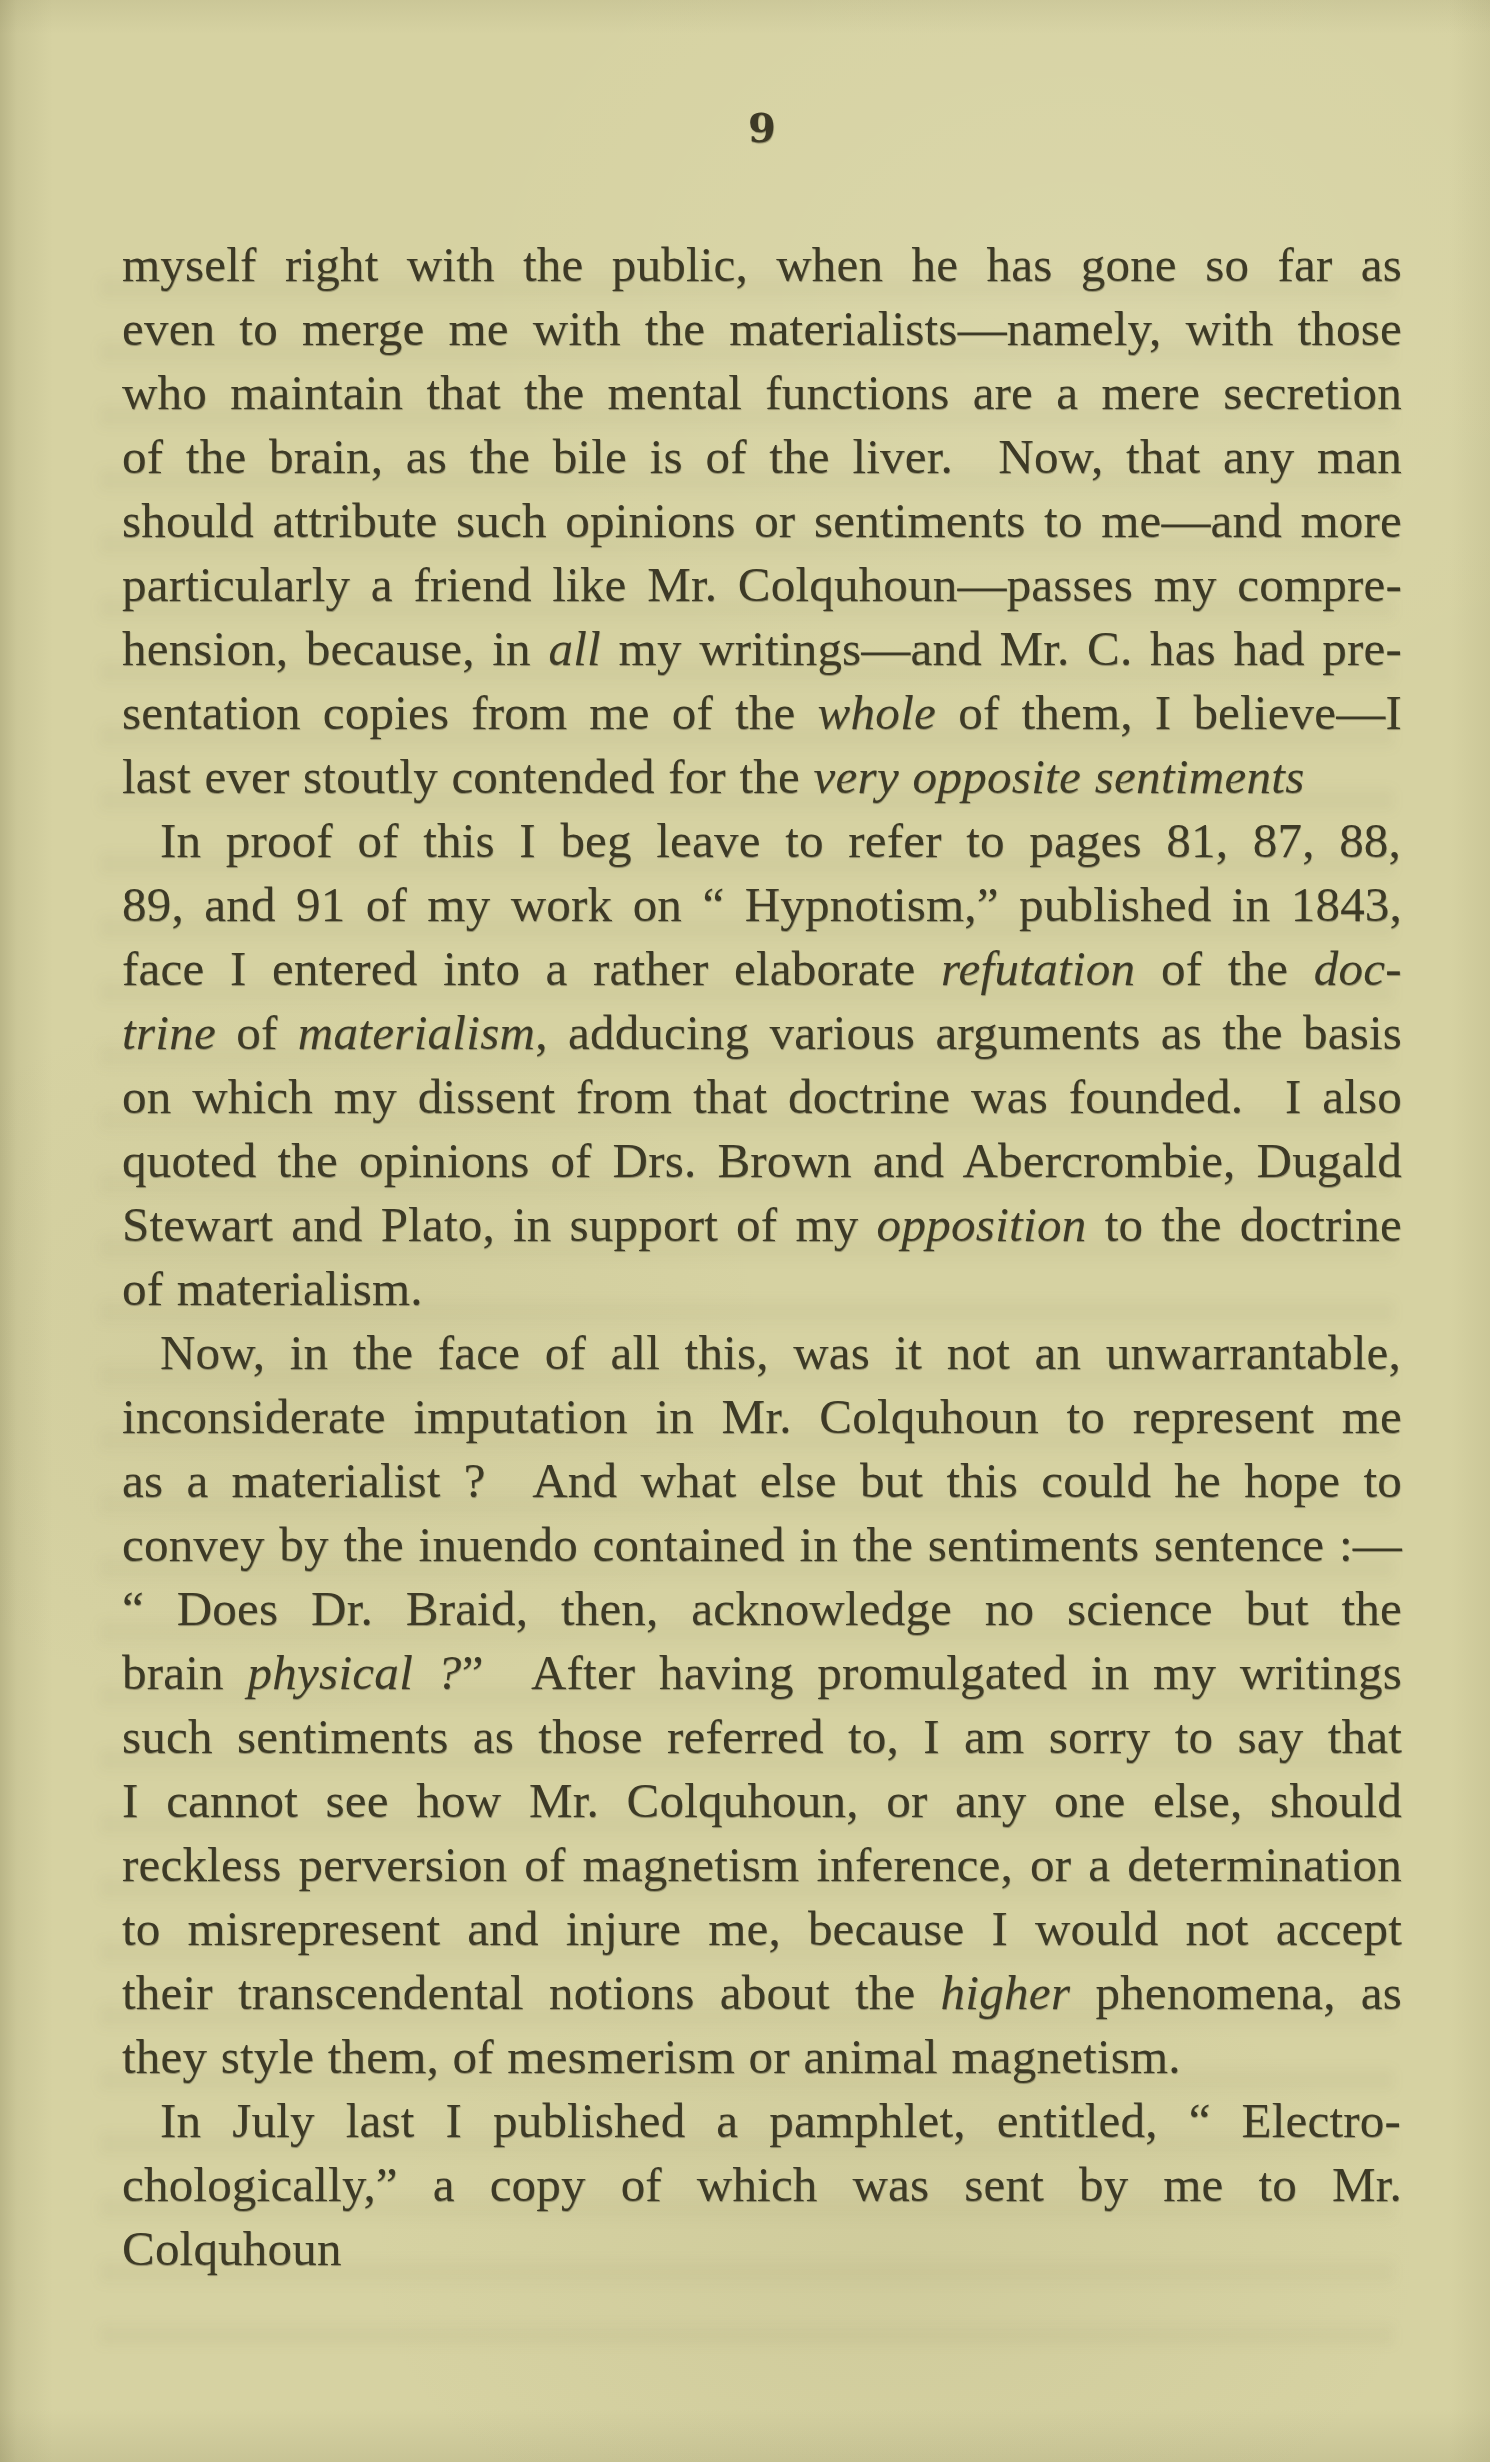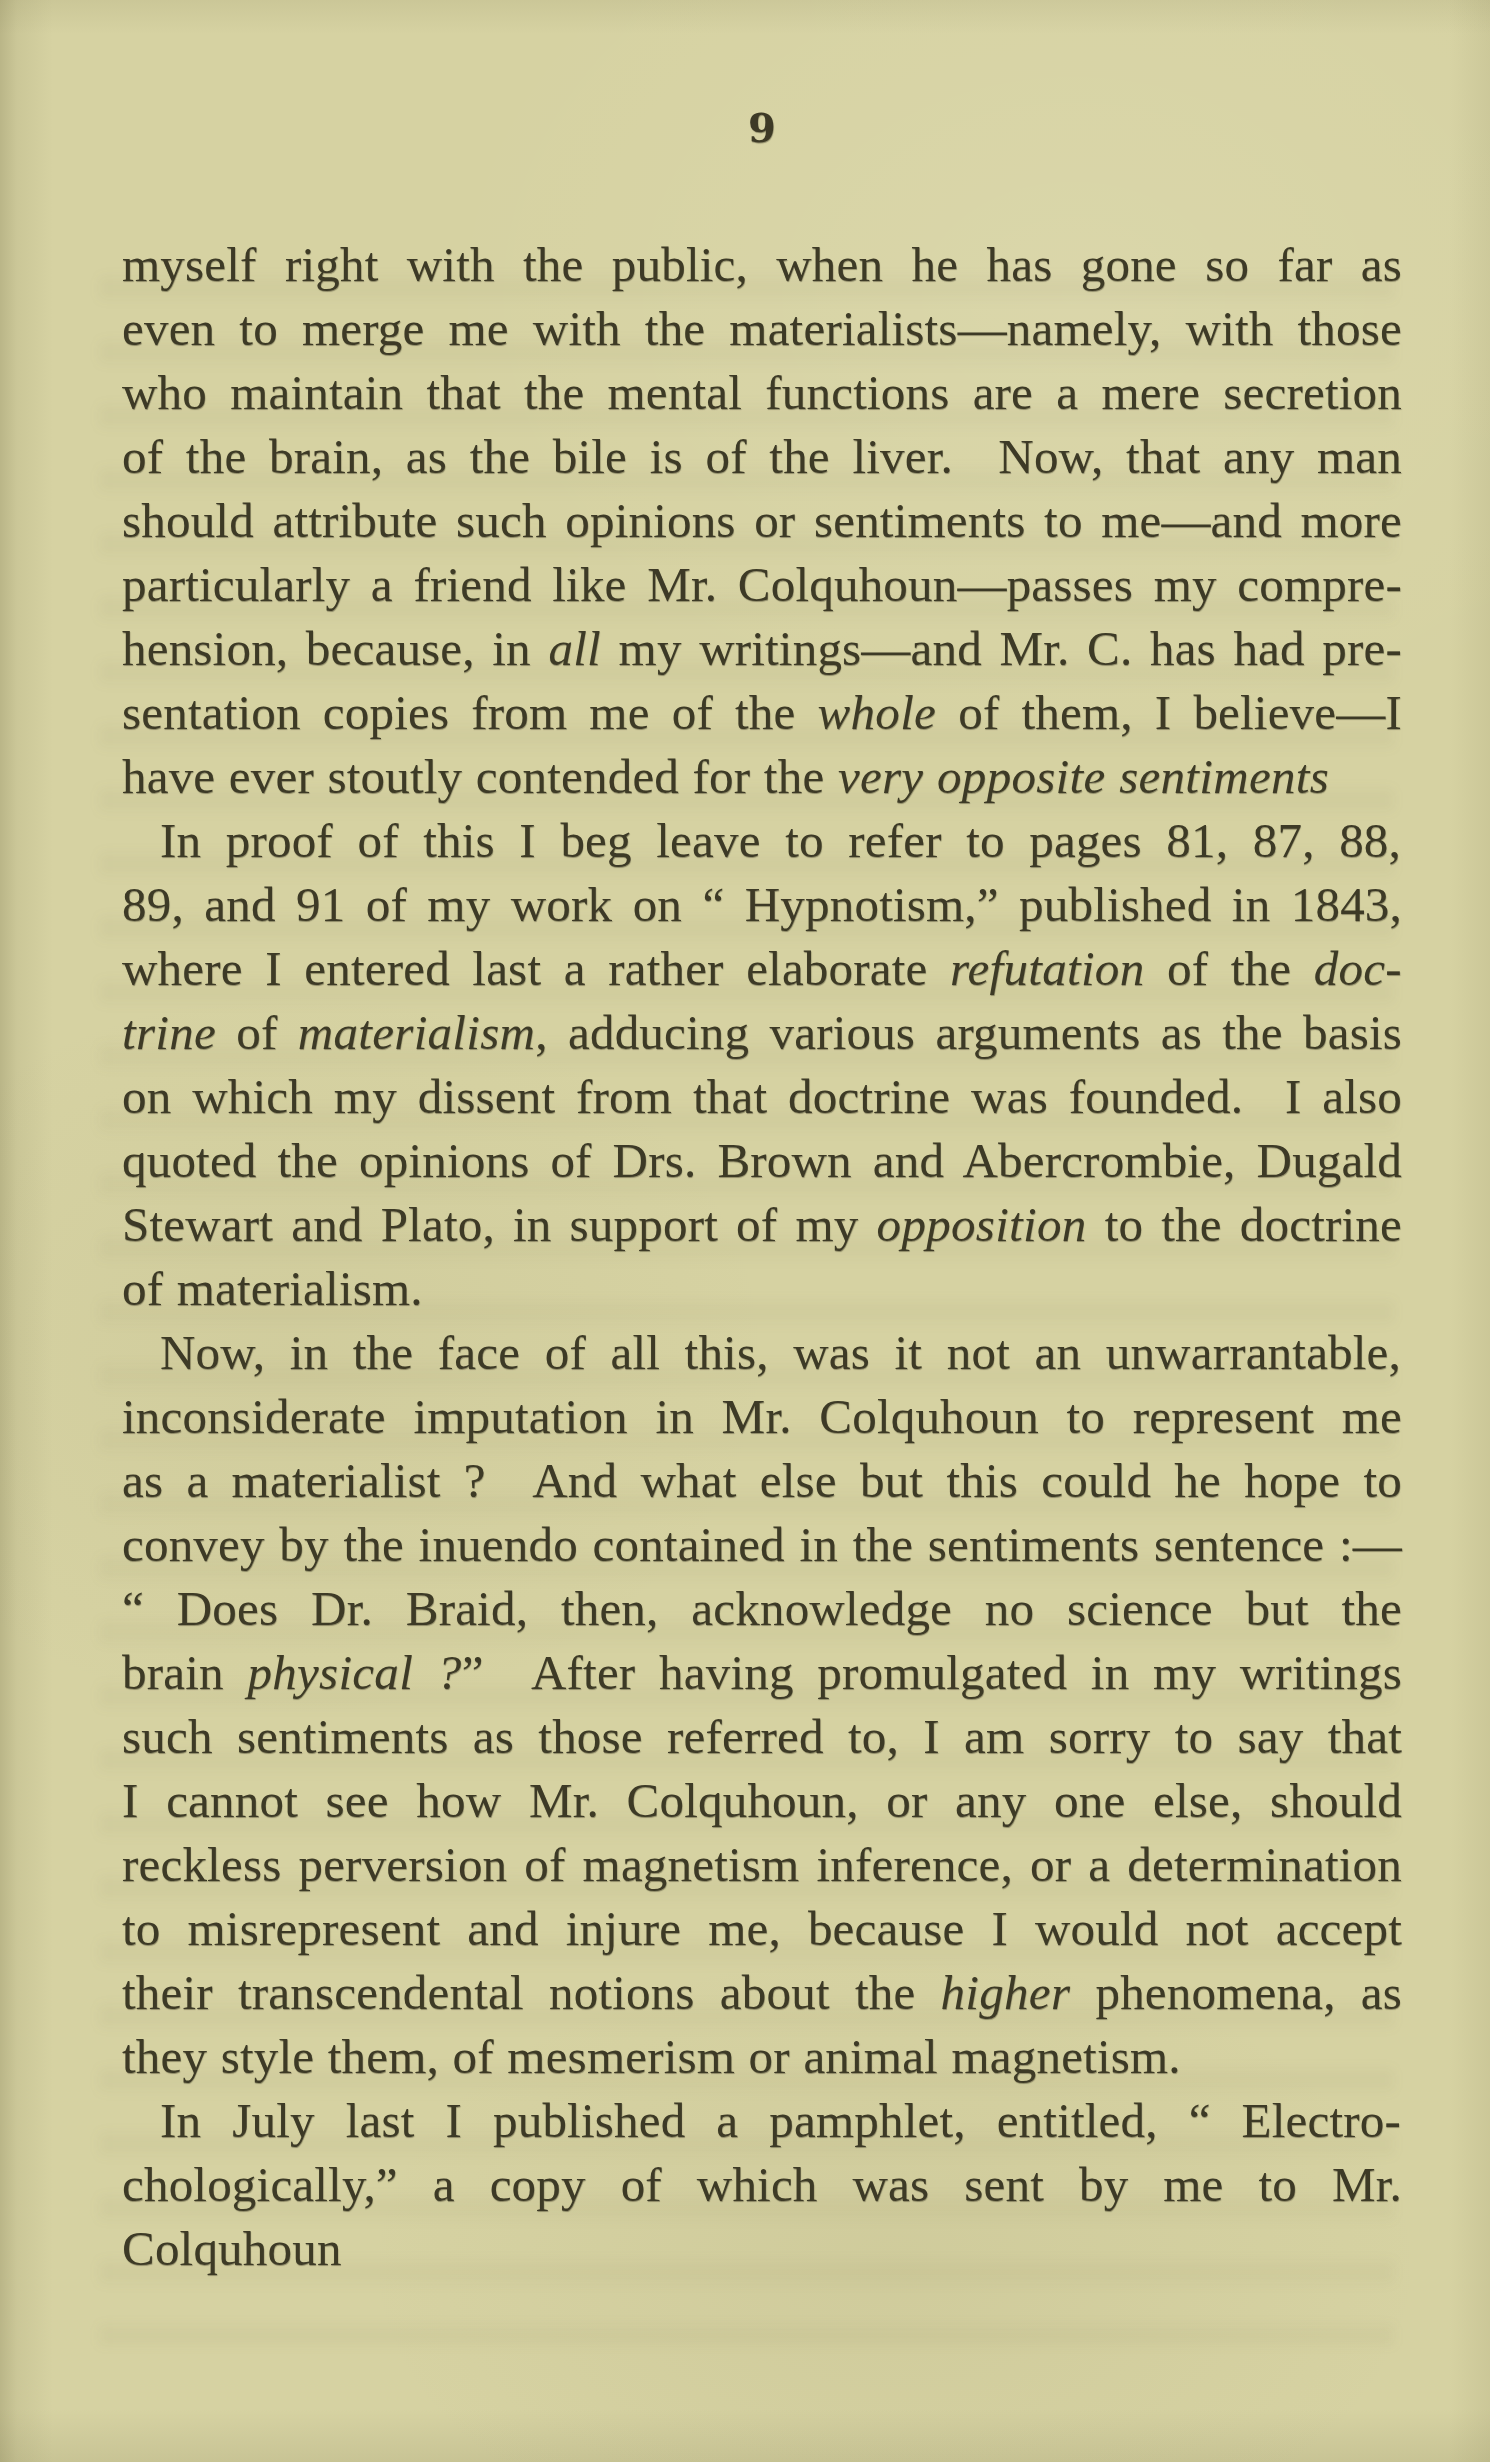--- a/index.html
+++ b/index.html
@@ -100,24 +100,24 @@
   <div class="page-number">9</div>
   <main class="text-block">
       <div class="line j"><span>myself right with the public, when he has gone so far as</span></div>
       <div class="line j"><span>even to merge me with the materialists—namely, with those</span></div>
       <div class="line j"><span>who maintain that the mental functions are a mere secretion</span></div>
       <div class="line j"><span>of the brain, as the bile is of the liver. &nbsp;Now, that any man</span></div>
       <div class="line j"><span>should attribute such opinions or sentiments to me—and more</span></div>
       <div class="line j"><span>particularly a friend like Mr. Colquhoun—passes my compre-</span></div>
       <div class="line j"><span>hension, because, in </span><i>all</i><span> my writings—and Mr. C. has had pre-</span></div>
       <div class="line j"><span>sentation copies from me of the </span><i>whole</i><span> of them, I believe—I</span></div>
-      <div class="line"><span>have ever stoutly contended for the </span><i>very opposite sentiments</i></div>
+      <div class="line"><span>last ever stoutly contended for the </span><i>very opposite sentiments</i></div>
       <div class="line j indent"><span>In proof of this I beg leave to refer to pages 81, 87, 88,</span></div>
       <div class="line j"><span>89, and 91 of my work on “ Hypnotism,” published in 1843,</span></div>
-      <div class="line j"><span>where I entered last a rather elaborate </span><i>refutation</i><span> of the </span><i>doc-</i></div>
+      <div class="line j"><span>face I entered into a rather elaborate </span><i>refutation</i><span> of the </span><i>doc-</i></div>
       <div class="line j"><i>trine</i><span> of </span><i>materialism</i><span>, adducing various arguments as the basis</span></div>
       <div class="line j"><span>on which my dissent from that doctrine was founded. &nbsp;I also</span></div>
       <div class="line j"><span>quoted the opinions of Drs. Brown and Abercrombie, Dugald</span></div>
       <div class="line j"><span>Stewart and Plato, in support of my </span><i>opposition</i><span> to the doctrine</span></div>
       <div class="line"><span>of materialism.</span></div>
       <div class="line j indent"><span>Now, in the face of all this, was it not an unwarrantable,</span></div>
       <div class="line j"><span>inconsiderate imputation in Mr. Colquhoun to represent me</span></div>
       <div class="line j"><span>as a materialist ? &nbsp;And what else but this could he hope to</span></div>
       <div class="line j"><span>convey by the inuendo contained in the sentiments sentence :—</span></div>
       <div class="line j"><span>“ Does Dr. Braid, then, acknowledge no science but the</span></div>

